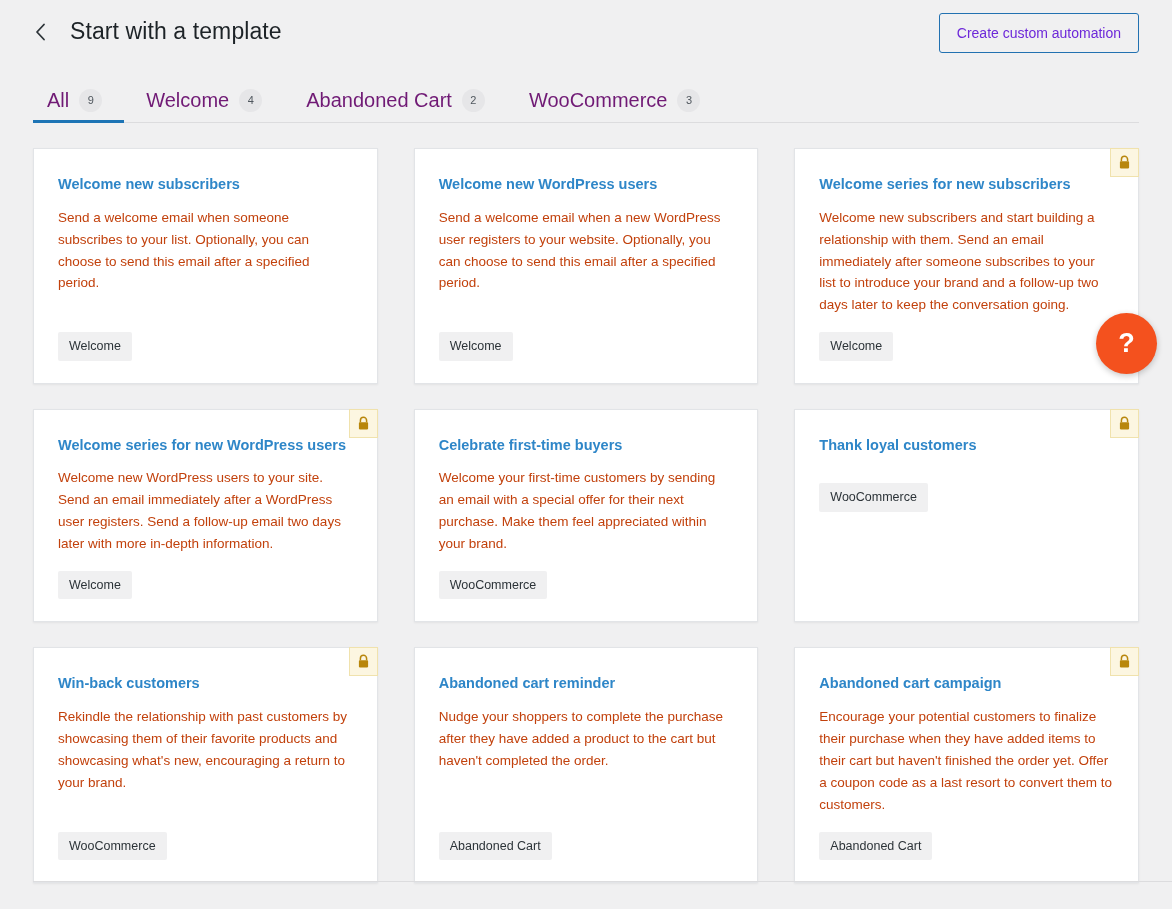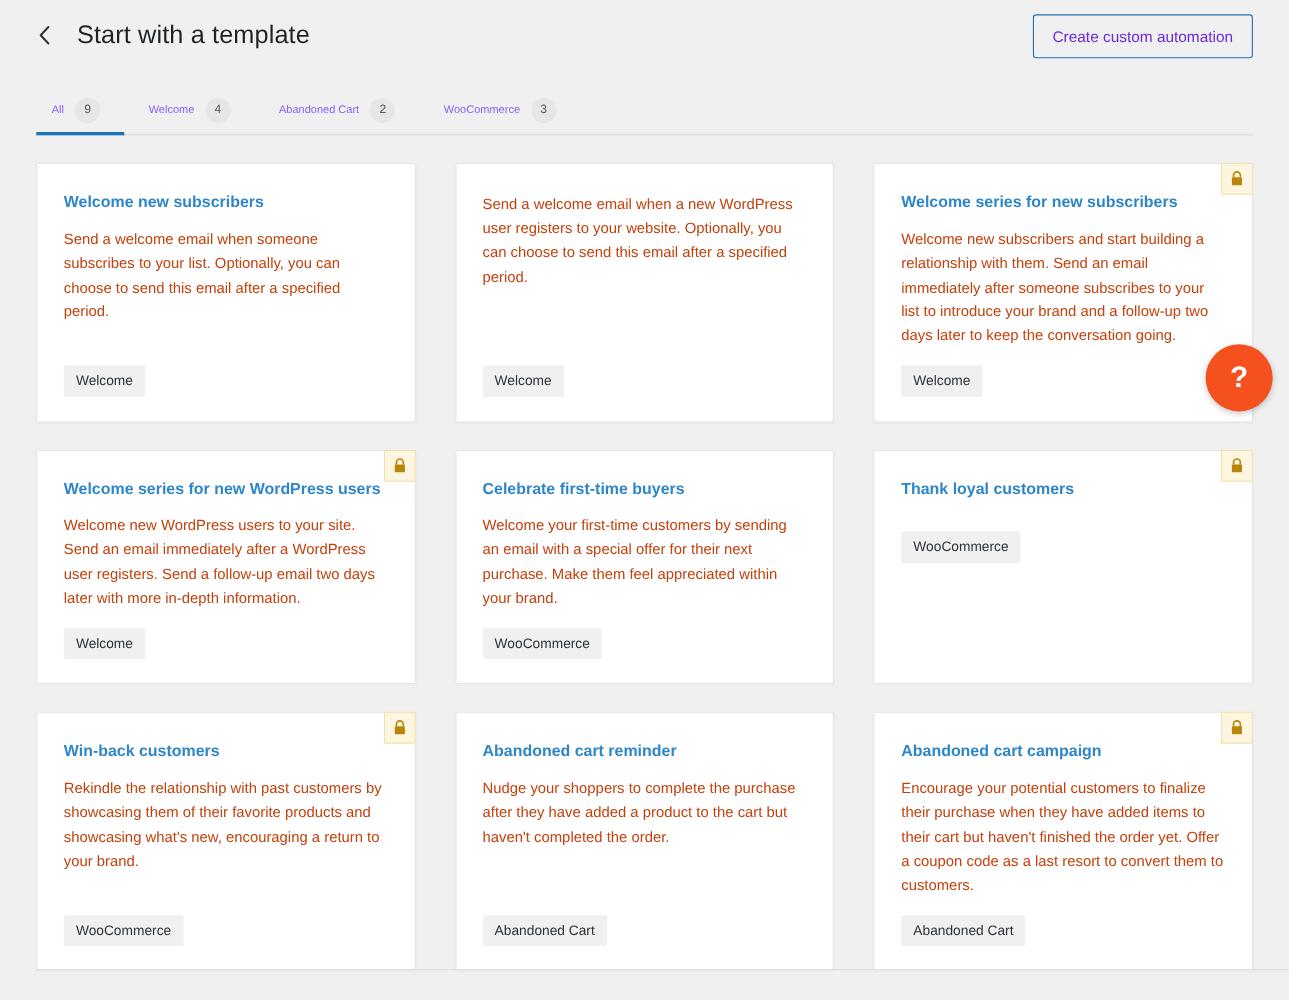--- a/index.html
+++ b/index.html
@@ -75,22 +75,22 @@
     gap: 10px;
     padding: 0 22px;
     cursor: pointer;
     border-bottom: 3px solid transparent;
     margin-bottom: -1px;
     box-sizing: border-box;
   }
   .tab:first-child { padding-left: 14px; }
   .tab.active { border-bottom-color: #1d74b5; }
   .tab-label {
-    font-size: 10px;
-    color: #8b5cf6;
+    font-size: 20px;
+    color: #701a75;
   }
   .tab-count {
     background: #e6e6e8;
     color: #50575e;
     border-radius: 50%;
     width: 23px;
     height: 23px;
     display: flex;
     align-items: center;
     justify-content: center;
@@ -227,20 +227,21 @@
 
 <div class="cards-grid row-1">
 
   <div class="card">
     <div class="card-title">Welcome new subscribers</div>
     <p class="card-desc">Send a welcome email when someone subscribes to your list. Optionally, you can choose to send this email after a specified period.</p>
     <span class="card-tag">Welcome</span>
   </div>
 
   <div class="card">
+    <div class="card-title">Welcome new WordPress users</div>
     <p class="card-desc">Send a welcome email when a new WordPress user registers to your website. Optionally, you can choose to send this email after a specified period.</p>
     <span class="card-tag">Welcome</span>
   </div>
 
   <div class="card">
     <span class="lock-badge">
       <svg width="13" height="15" viewBox="0 0 13 15" aria-hidden="true">
         <path d="M3.4 6.2 V4.4 a3.1 3.1 0 0 1 6.2 0 V6.2" stroke="#b8860b" stroke-width="1.5" fill="none"></path>
         <rect x="1.9" y="6.2" width="9.2" height="7.2" rx="0.8" fill="#b8860b"></rect>
       </svg>

